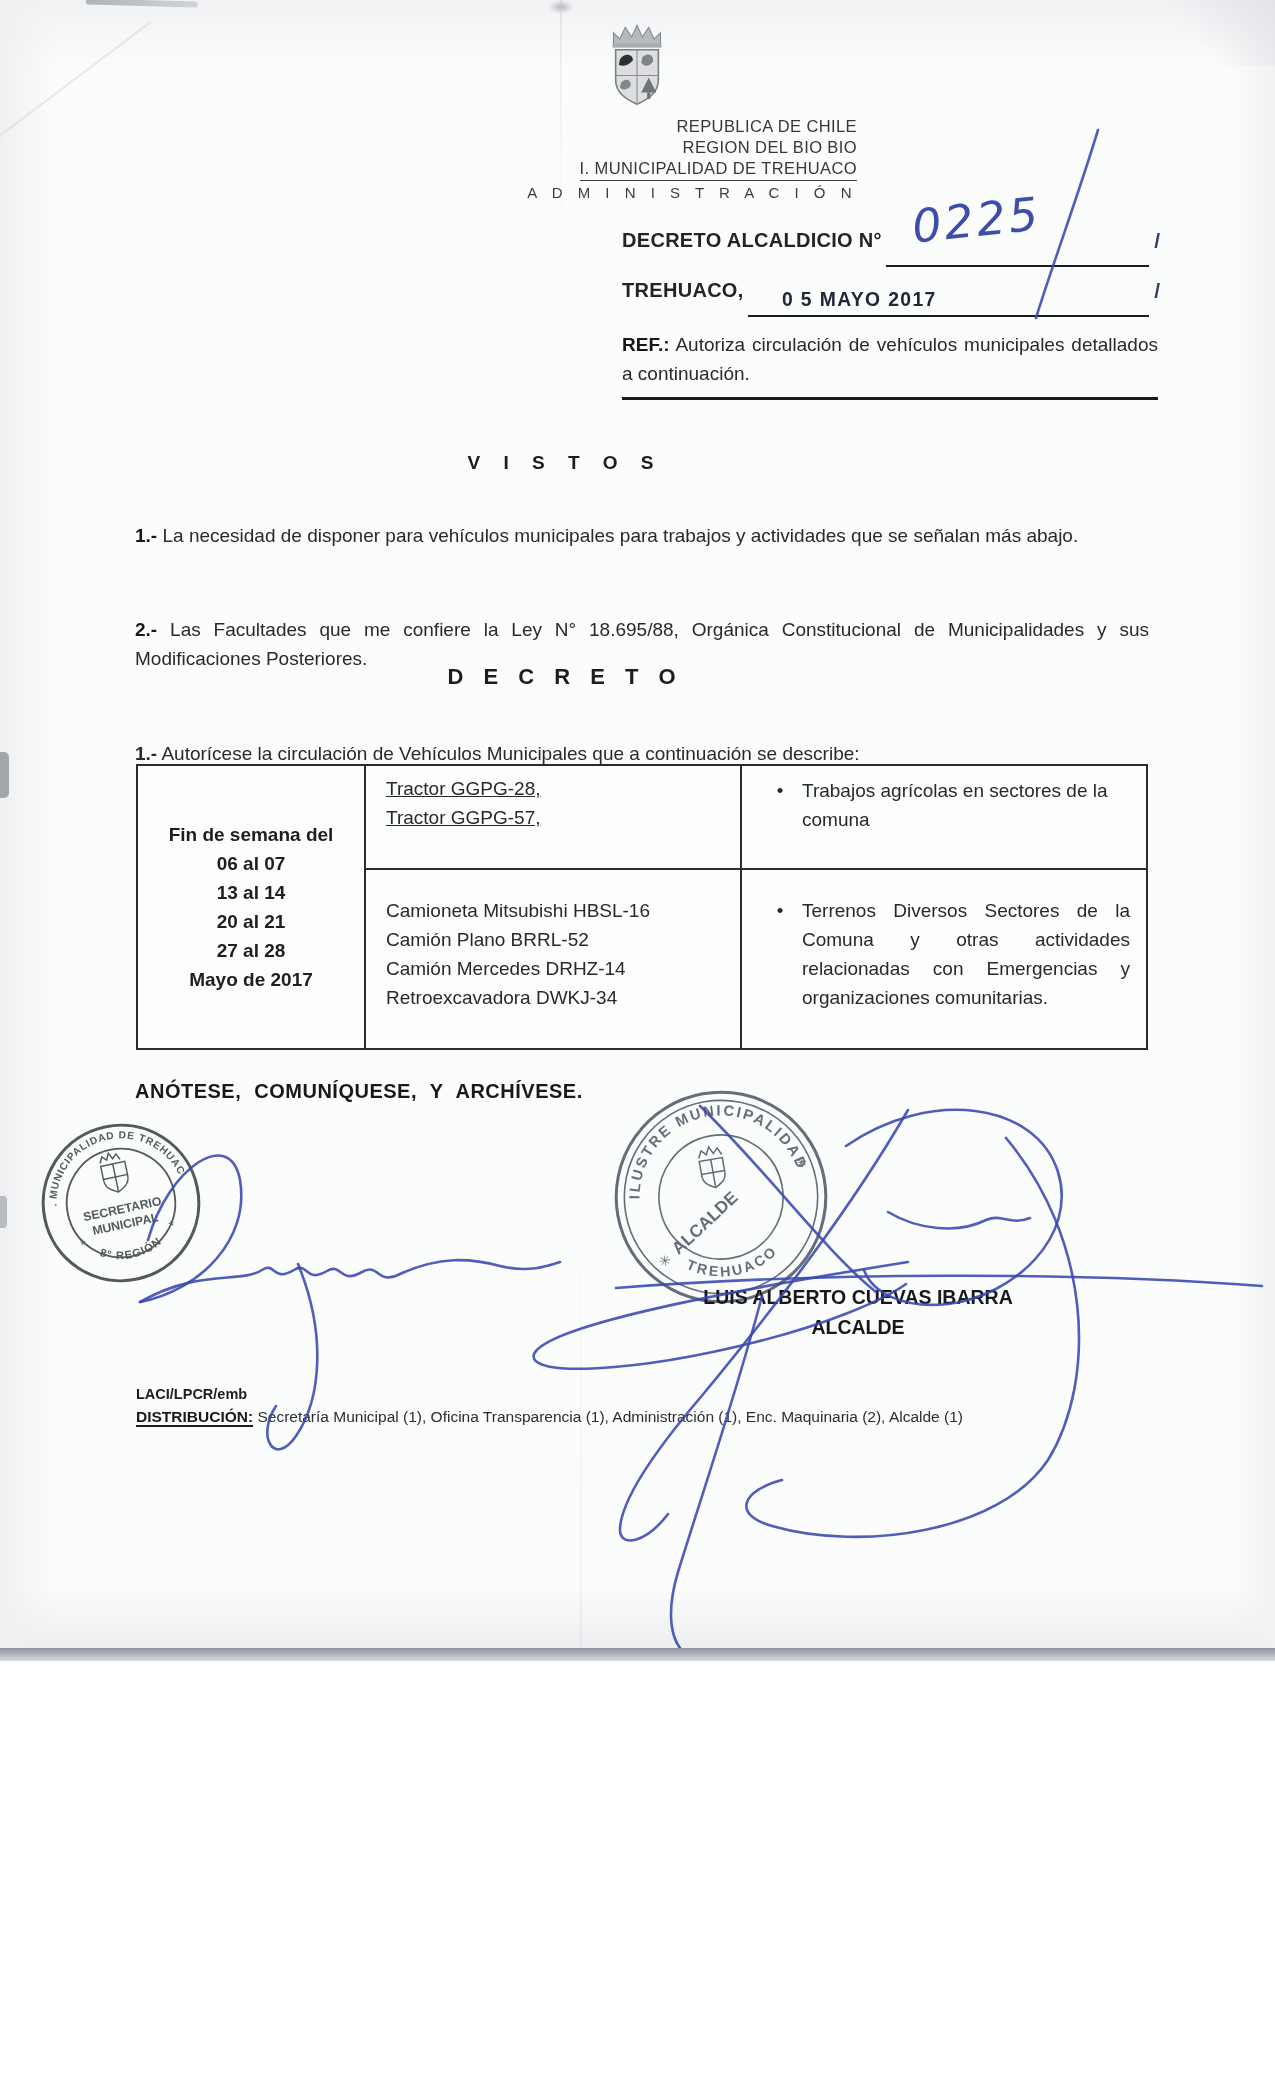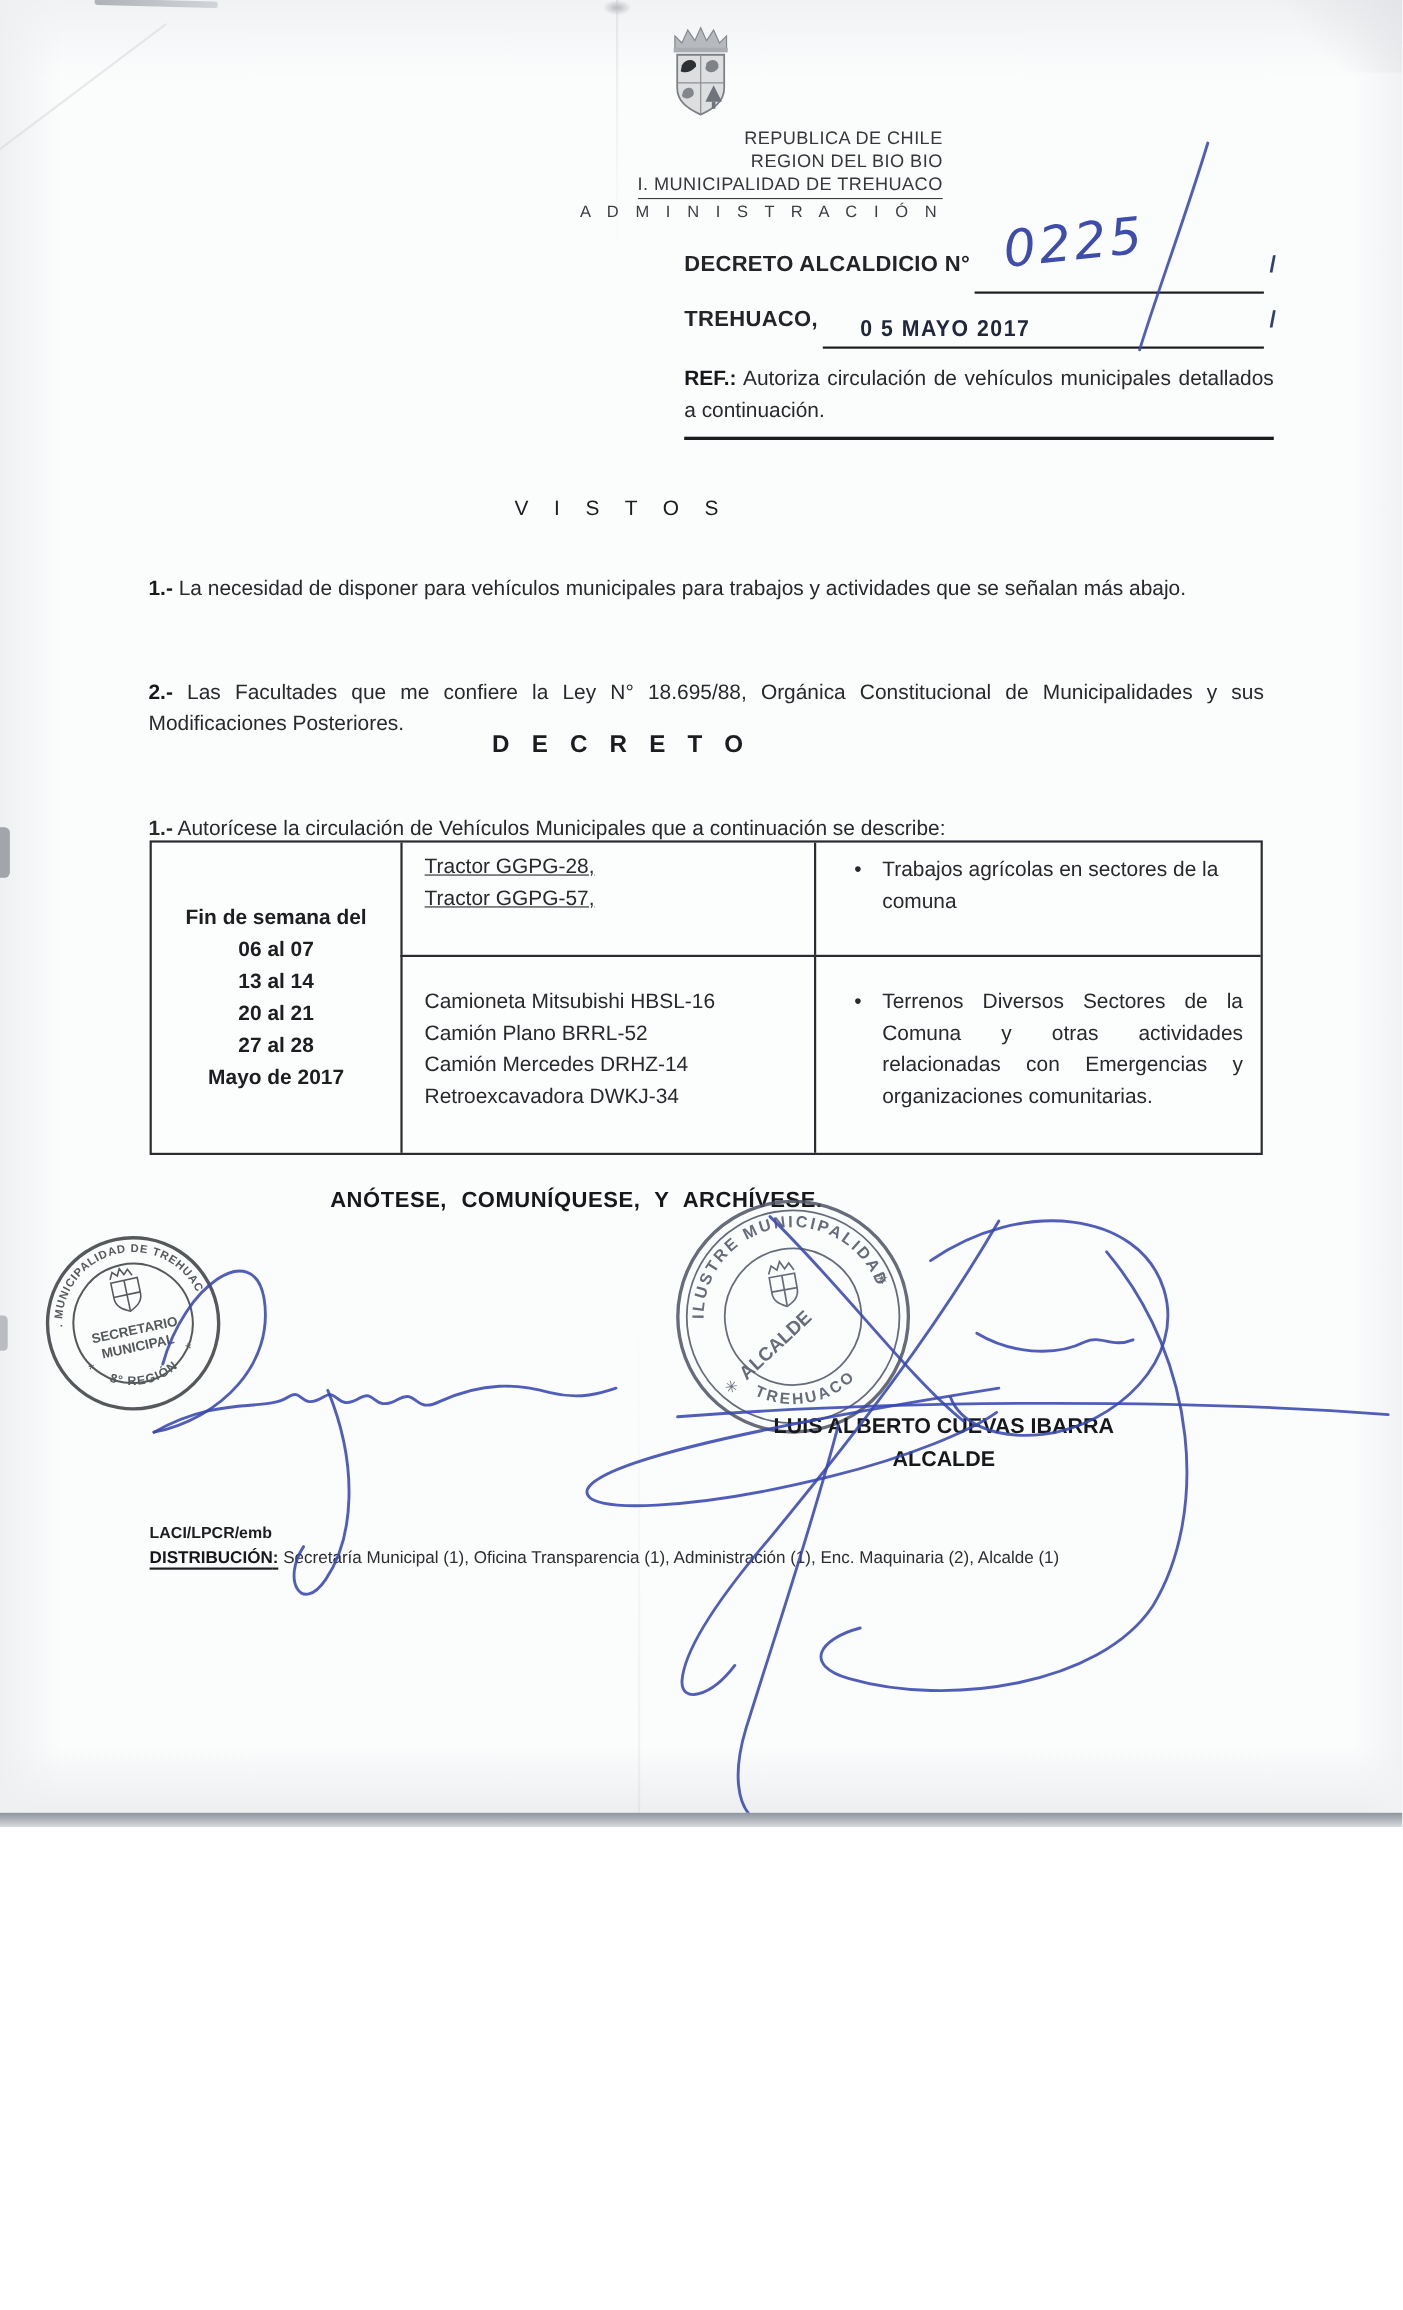--- a/index.html
+++ b/index.html
@@ -61,21 +61,21 @@
     letter-spacing:1.5px;transform:scaleX(.92);transform-origin:left bottom;white-space:nowrap;
   }
   .ref-block{
     position:absolute;left:622px;top:330px;width:536px;font-size:19px;line-height:29px;
     text-align:justify;border-bottom:3px solid #1a1b1e;padding-bottom:9px;color:#27292d;
   }
   .ref-block b{color:#17181b;}
 
   
   .vistos-h{position:absolute;left:135px;top:452px;width:860px;text-align:center;
-    font-weight:normal;font-size:19px;letter-spacing:9px;color:#1c1d20;}
+    font-weight:bold;font-size:19px;letter-spacing:9px;color:#1c1d20;}
   .para{position:absolute;left:135px;width:1014px;font-size:19px;line-height:29px;
     text-align:justify;color:#27292d;}
   .para b{color:#17181b;}
   .p1{top:502px;} .p2{top:596px;}
   .decreto-h{position:absolute;left:129px;top:664px;width:872px;text-align:center;
     font-weight:bold;font-size:22px;letter-spacing:7px;color:#1c1d20;}
   .intro{position:absolute;left:135px;top:724px;width:1014px;font-size:19px;color:#27292d;}
 
   
   .veh-table{
@@ -87,21 +87,21 @@
   .cell-period{grid-column:1;grid-row:1 / 3;display:flex;align-items:center;justify-content:center;text-align:center;font-weight:bold;color:#1d1e21;}
   .cell-veh1{grid-column:2;grid-row:1;border-left:2.2px solid #2b2c2f;padding:8px 10px 0 20px;text-decoration:underline;}
   .cell-pur1{grid-column:3;grid-row:1;border-left:2.2px solid #2b2c2f;padding:10px 16px 0 16px;}
   .cell-veh2{grid-column:2;grid-row:2;border-left:2.2px solid #2b2c2f;border-top:2.2px solid #2b2c2f;padding:26px 10px 0 20px;}
   .cell-pur2{grid-column:3;grid-row:2;border-left:2.2px solid #2b2c2f;border-top:2.2px solid #2b2c2f;padding:26px 16px 0 16px;}
   .bullet-line{display:flex;}
   .bullet{width:44px;text-align:center;flex:0 0 44px;font-size:19px;}
   .bullet-text{flex:1;}
   .just{text-align:justify;}
 
-  .closing{position:absolute;left:135px;top:1080px;width:778px;text-align:center;
+  .closing{position:absolute;left:135px;top:1080px;width:778px;text-align:left;
     font-weight:bold;font-size:20px;letter-spacing:.5px;word-spacing:7px;color:#17181b;}
 
   
   .stamp{position:absolute;pointer-events:none;}
   .stamp-left{left:34px;top:1116px;width:174px;height:174px;transform:rotate(-12deg);opacity:.88;}
   .stamp-right{left:604px;top:1080px;width:234px;height:234px;transform:rotate(-10deg);opacity:.85;}
 
   
   .sig-name-block{position:absolute;text-align:center;line-height:30px;z-index:2;}
   .snb-left{left:118px;top:1282px;width:452px;}

